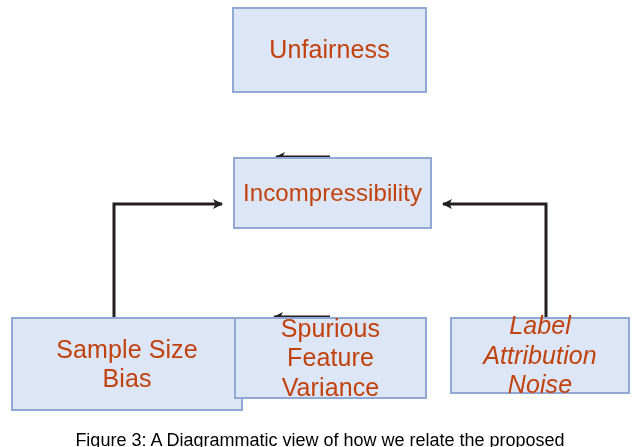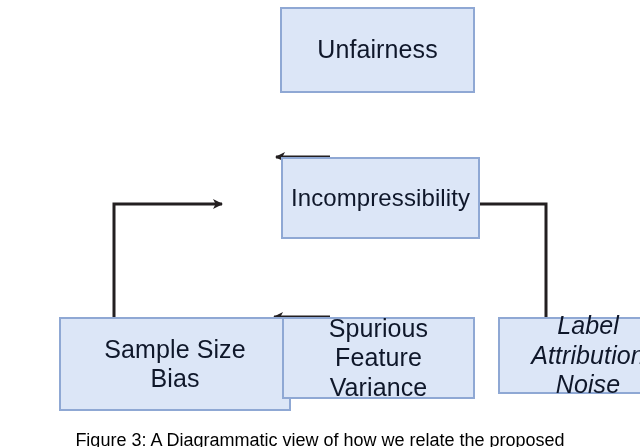--- a/index.html
+++ b/index.html
@@ -25,39 +25,38 @@
   .node-box {
     position: absolute;
     box-sizing: border-box;
     background: #dce6f7;
     border: 2px solid #8fa8d4;
     display: flex;
     align-items: center;
     justify-content: center;
     text-align: center;
     line-height: 1.18;
-    color: #0f172a;
+    color: #c2410c;
     font-weight: 400;
     letter-spacing: 0.1px;
     white-space: pre-line;
     z-index: 2;
-    margin-left: 48px;
   }
   #node-unfairness {
     left: 232px;
     top: 7px;
     width: 195px;
     height: 86px;
     font-size: 25px;
   }
   #node-incompressibility {
     left: 233px;
     top: 157px;
     width: 199px;
-    height: 82px;
+    height: 72px;
     font-size: 24px;
   }
   #node-sample-size-bias {
     left: 11px;
     top: 317px;
     width: 232px;
     height: 94px;
     font-size: 25px;
   }
   #node-spurious-feature-variance {

